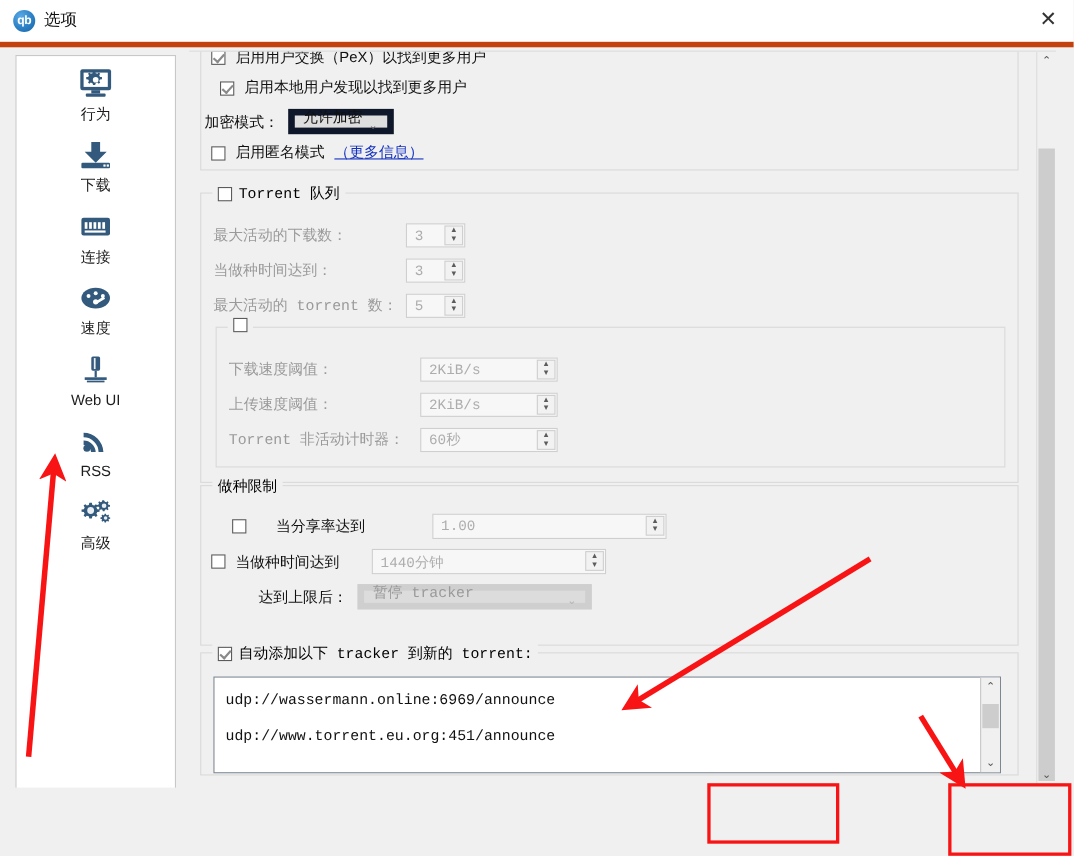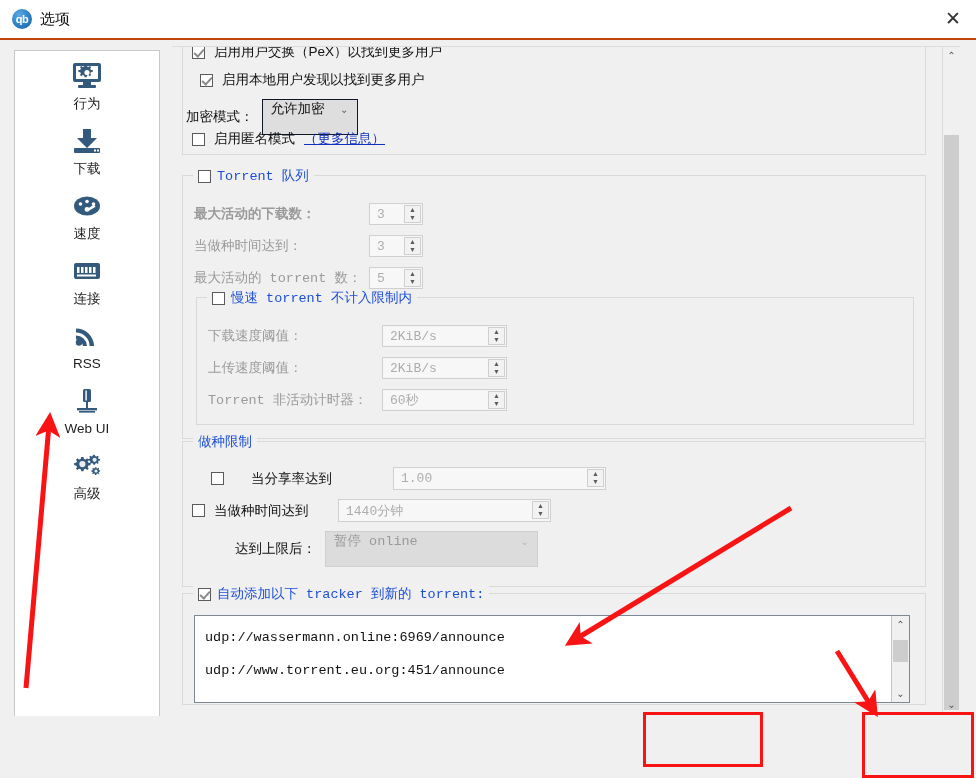--- a/index.html
+++ b/index.html
@@ -6,21 +6,21 @@
   body{
     width:976px;height:778px;overflow:hidden;position:relative;
     background:#f0f0f0;
     font-family:"Liberation Sans","DejaVu Sans",sans-serif;
     font-size:13px;color:#000;
     -webkit-font-smoothing:none;
   }
   
   .titlebar{
     position:absolute;left:0;top:0;width:976px;height:38px;
-    background:#ffffff;border-bottom:2px solid #c2410c;
+    background:#ffffff;border-bottom:5px solid #c2410c;
   }
   .tb-icon{
     position:absolute;left:12px;top:9px;width:20px;height:20px;border-radius:50%;
     background:radial-gradient(circle at 35% 30%,#5aa9e6 0%,#2b7fc4 55%,#1765a5 100%);
     color:#fff;font-size:11px;font-weight:bold;line-height:20px;text-align:center;
     letter-spacing:-0.5px;
   }
   .tb-title{
     position:absolute;left:40px;top:9px;font-size:15px;color:#111;line-height:20px;
   }
@@ -57,21 +57,21 @@
   .vscroll .arr.down{bottom:0;}
   .vscroll .thumb{
     position:absolute;left:1px;width:15px;top:88px;height:575px;background:#cdcdcd;
   }
   
   .group{
     position:absolute;border:1px solid #d9d9d9;background:transparent;
   }
   .group > .legend{
     position:absolute;top:-9px;left:10px;background:#f0f0f0;padding:0 5px;
-    font-size:13.5px;color:#1d4ed8;white-space:nowrap;display:flex;align-items:center;gap:6px;
+    font-size:13.5px;color:#000000;white-space:nowrap;display:flex;align-items:center;gap:6px;
   }
   .cb{
     width:13px;height:13px;border:1px solid #5b5b5b;background:#fff;
     display:inline-block;position:relative;box-sizing:border-box;flex:none;
   }
   .cb.checked:after{
     content:"";position:absolute;left:3px;top:0px;width:4px;height:8px;
     border:solid #8a8a8a;border-width:0 2px 2px 0;transform:rotate(42deg);
   }
   .row{position:absolute;display:flex;align-items:center;}
@@ -83,22 +83,22 @@
     box-sizing:border-box;display:flex;align-items:center;
   }
   .spin .val{padding-left:7px;font-size:13px;color:#adadad;font-family:"Liberation Mono","DejaVu Sans Mono",monospace;}
   .spin .btns{
     position:absolute;right:1px;top:1px;width:17px;height:18px;
     border:1px solid #cfcfcf;background:#f2f2f2;box-sizing:border-box;
     display:flex;flex-direction:column;
   }
   .spin .btns span{flex:1;font-size:7px;line-height:8px;text-align:center;color:#5c5c5c;}
   .combo{
-    position:relative;border:1px solid #0f172a;background:#dedede;height:36px;
-    box-sizing:border-box;display:flex;align-items:flex-start;padding-left:8px;
+    position:relative;border:6px solid #0f172a;background:#dedede;height:23px;
+    box-sizing:border-box;display:flex;align-items:flex-end;padding-left:8px;
     font-size:13.5px;color:#111;
   }
   .combo.disabled{background:#dcdcdc;border-color:#cfcfcf;color:#9a9a9a;}
   .combo .chev{position:absolute;right:8px;top:4px;font-size:10px;color:#5c5c5c;}
   .combo.disabled .chev{color:#b5b5b5;}
   .linkish{color:#1230c0;text-decoration:underline;font-size:13.5px;}
   
   .textarea{
     position:absolute;background:#fff;border:1px solid #7d8793;box-sizing:border-box;
   }
@@ -146,74 +146,74 @@
   <div class="side-item">
     <div class="side-ico">
       <svg width="34" height="30" viewBox="0 0 34 30">
           <path d="M13 3h8v9h6l-10 10L7 12h6z" fill="#33597c"></path>
           <rect x="4" y="22" width="26" height="5" rx="1" fill="#33597c"></rect>
           <rect x="24" y="23.5" width="2" height="2" fill="#fff"></rect>
           <rect x="27" y="23.5" width="2" height="2" fill="#fff"></rect>
         </svg>
     </div>
     <div class="side-lbl">下载</div>
-  </div>
-
-  <div class="side-item">
-    <div class="side-ico">
-      <svg width="34" height="30" viewBox="0 0 34 30">
-          <ellipse cx="17" cy="15" rx="13" ry="9.5" fill="#33597c"></ellipse>
-          <circle cx="10.5" cy="13" r="1.8" fill="#fff"></circle>
-          <circle cx="17" cy="10.5" r="1.8" fill="#fff"></circle>
-          <circle cx="23.5" cy="13" r="1.8" fill="#fff"></circle>
-          <path d="M17 18l7-4.5 1.6 2.2-7.2 4.3z" fill="#fff"></path>
-          <circle cx="17" cy="18.4" r="2.4" fill="#fff"></circle>
-        </svg>
-    </div>
-    <div class="side-lbl">速度</div>
   </div>
 
   <div class="side-item">
     <div class="side-ico">
       <svg width="34" height="30" viewBox="0 0 34 30">
           <rect x="4" y="7" width="26" height="16" rx="2" fill="#33597c"></rect>
           <rect x="7" y="11" width="2.5" height="6" fill="#fff"></rect>
           <rect x="11" y="11" width="2.5" height="6" fill="#fff"></rect>
           <rect x="15" y="11" width="2.5" height="6" fill="#fff"></rect>
           <rect x="19" y="11" width="2.5" height="6" fill="#fff"></rect>
           <rect x="23" y="11" width="2.5" height="6" fill="#fff"></rect>
           <rect x="7" y="18.5" width="19" height="2" fill="#fff"></rect>
         </svg>
     </div>
     <div class="side-lbl">连接</div>
   </div>
 
-
-  <div class="side-item">
-    <div class="side-ico">
-      <svg width="34" height="30" viewBox="0 0 34 30">
-          <circle cx="9" cy="21.5" r="3.2" fill="#33597c"></circle>
-          <path d="M6 14.5a11 11 0 0 1 11 10.5h-4.2A6.8 6.8 0 0 0 6 18.5z" fill="#33597c"></path>
-          <path d="M6 7.5A18 18 0 0 1 24 25h-4.4A13.6 13.6 0 0 0 6 11.6z" fill="#33597c"></path>
-        </svg>
-    </div>
-    <div class="side-lbl">RSS</div>
-  </div>
+  <div class="side-item">
+    <div class="side-ico">
+      <svg width="34" height="30" viewBox="0 0 34 30">
+          <ellipse cx="17" cy="15" rx="13" ry="9.5" fill="#33597c"></ellipse>
+          <circle cx="10.5" cy="13" r="1.8" fill="#fff"></circle>
+          <circle cx="17" cy="10.5" r="1.8" fill="#fff"></circle>
+          <circle cx="23.5" cy="13" r="1.8" fill="#fff"></circle>
+          <path d="M17 18l7-4.5 1.6 2.2-7.2 4.3z" fill="#fff"></path>
+          <circle cx="17" cy="18.4" r="2.4" fill="#fff"></circle>
+        </svg>
+    </div>
+    <div class="side-lbl">速度</div>
+  </div>
+
 
   <div class="side-item">
     <div class="side-ico">
       <svg width="34" height="30" viewBox="0 0 34 30">
           <rect x="13" y="3" width="8" height="13" rx="1.5" fill="#33597c"></rect>
           <rect x="15.3" y="4.5" width="1.6" height="10" fill="#e9eef2"></rect>
           <rect x="16" y="16" width="2" height="6" fill="#33597c"></rect>
           <rect x="7" y="22" width="20" height="2.4" fill="#33597c"></rect>
           <rect x="9" y="25" width="16" height="1.6" fill="#33597c"></rect>
         </svg>
     </div>
     <div class="side-lbl">Web UI</div>
+  </div>
+
+  <div class="side-item">
+    <div class="side-ico">
+      <svg width="34" height="30" viewBox="0 0 34 30">
+          <circle cx="9" cy="21.5" r="3.2" fill="#33597c"></circle>
+          <path d="M6 14.5a11 11 0 0 1 11 10.5h-4.2A6.8 6.8 0 0 0 6 18.5z" fill="#33597c"></path>
+          <path d="M6 7.5A18 18 0 0 1 24 25h-4.4A13.6 13.6 0 0 0 6 11.6z" fill="#33597c"></path>
+        </svg>
+    </div>
+    <div class="side-lbl">RSS</div>
   </div>
 
   <div class="side-item">
     <div class="side-ico">
       <svg width="34" height="30" viewBox="0 0 34 30">
           <path d="M13 5l1.8.55 1.35-1.25 1.5 1.35-1 1.6.8 1.6 2.05.25v2.1l-2.05.25-.8 1.6 1 1.6-1.5 1.35-1.35-1.25L13 15.3l-.55 1.95h-2.2L9.7 15.3l-1.8-.55L6.55 16 5 14.65l1-1.6-.8-1.6-2.05-.25v-2.1L5.2 8.85 6 7.25l-1-1.6L6.55 4.3 7.9 5.55 9.7 5l.55-1.95h2.2z" fill="#33597c" transform="translate(1,3)"></path>
           <circle cx="12.4" cy="13.1" r="3.1" fill="#e9eef2"></circle>
           <path d="M25.4 5.2l1.3.4.95-.9 1.05.95-.7 1.13.56 1.13 1.44.18v1.48l-1.44.18-.56 1.13.7 1.13-1.05.95-.95-.9-1.3.4-.4 1.37h-1.55l-.39-1.37-1.3-.4-.95.9-1.05-.95.7-1.13-.56-1.13L18 9.57V8.09l1.44-.18.56-1.13-.7-1.13 1.05-.95.95.9 1.3-.4.39-1.37h1.55z" fill="#33597c"></path>
           <circle cx="24.6" cy="8.8" r="2.1" fill="#e9eef2"></circle>
           <path d="M26.6 17.2l1 .3.73-.7.82.74-.55.88.44.88 1.12.14v1.15l-1.12.14-.44.88.55.88-.82.74-.73-.7-1 .3-.3 1.07h-1.2l-.3-1.07-1-.3-.74.7-.81-.74.54-.88-.43-.88-1.12-.14v-1.15l1.12-.14.43-.88-.54-.88.81-.74.74.7 1-.3.3-1.07h1.2z" fill="#33597c"></path>
@@ -255,21 +255,21 @@
     </div>
 
     <div class="group" style="left:10px;top:142px;width:742px;height:262px;">
       <span class="legend">
         <span class="cb"></span>
         <span class="mono">Torrent 队列</span>
       </span>
     </div>
 
     <div class="row" style="left:22px;top:170px;">
-      <span class="lbl dim" style="width:175px;font-weight:bold;">最大活动的下载数：</span>
+      <span class="lbl dim" style="width:175px;">最大活动的下载数：</span>
       <span class="spin" style="width:54px;">
         <span class="val">3</span>
         <span class="btns">
             <span>▲</span>
             <span>▼</span>
           </span>
       </span>
     </div>
 
     <div class="row" style="left:22px;top:202px;">
@@ -290,21 +290,20 @@
         <span class="btns">
             <span>▲</span>
             <span>▼</span>
           </span>
       </span>
     </div>
 
     <div class="group" style="left:24px;top:264px;width:716px;height:126px;">
       <span class="legend" style="background:#f0f0f0;">
         <span class="cb"></span>
-        <span class="mono">慢速 torrent 不计入限制内</span>
       </span>
     </div>
 
     <div class="row" style="left:36px;top:292px;">
       <span class="lbl dim" style="width:174px;">下载速度阈值：</span>
       <span class="spin" style="width:125px;">
         <span class="val">2KiB/s</span>
         <span class="btns">
             <span>▲</span>
             <span>▼</span>
@@ -358,21 +357,21 @@
         <span class="btns">
             <span>▲</span>
             <span>▼</span>
           </span>
       </span>
     </div>
 
     <div class="row" style="left:20px;top:498px;">
       <span class="lbl" style="width:124px;text-align:right;padding-right:9px;">达到上限后：</span>
       <span class="combo disabled" style="width:213px;">
-        <span class="mono">暂停 online</span>
+        <span class="mono">暂停 tracker</span>
         <span class="chev">⌄</span>
       </span>
     </div>
 
     <div class="group" style="left:10px;top:560px;width:742px;height:110px;">
       <span class="legend">
         <span class="cb checked"></span>
         <span class="mono">自动添加以下 tracker 到新的 torrent:</span>
       </span>
     </div>

